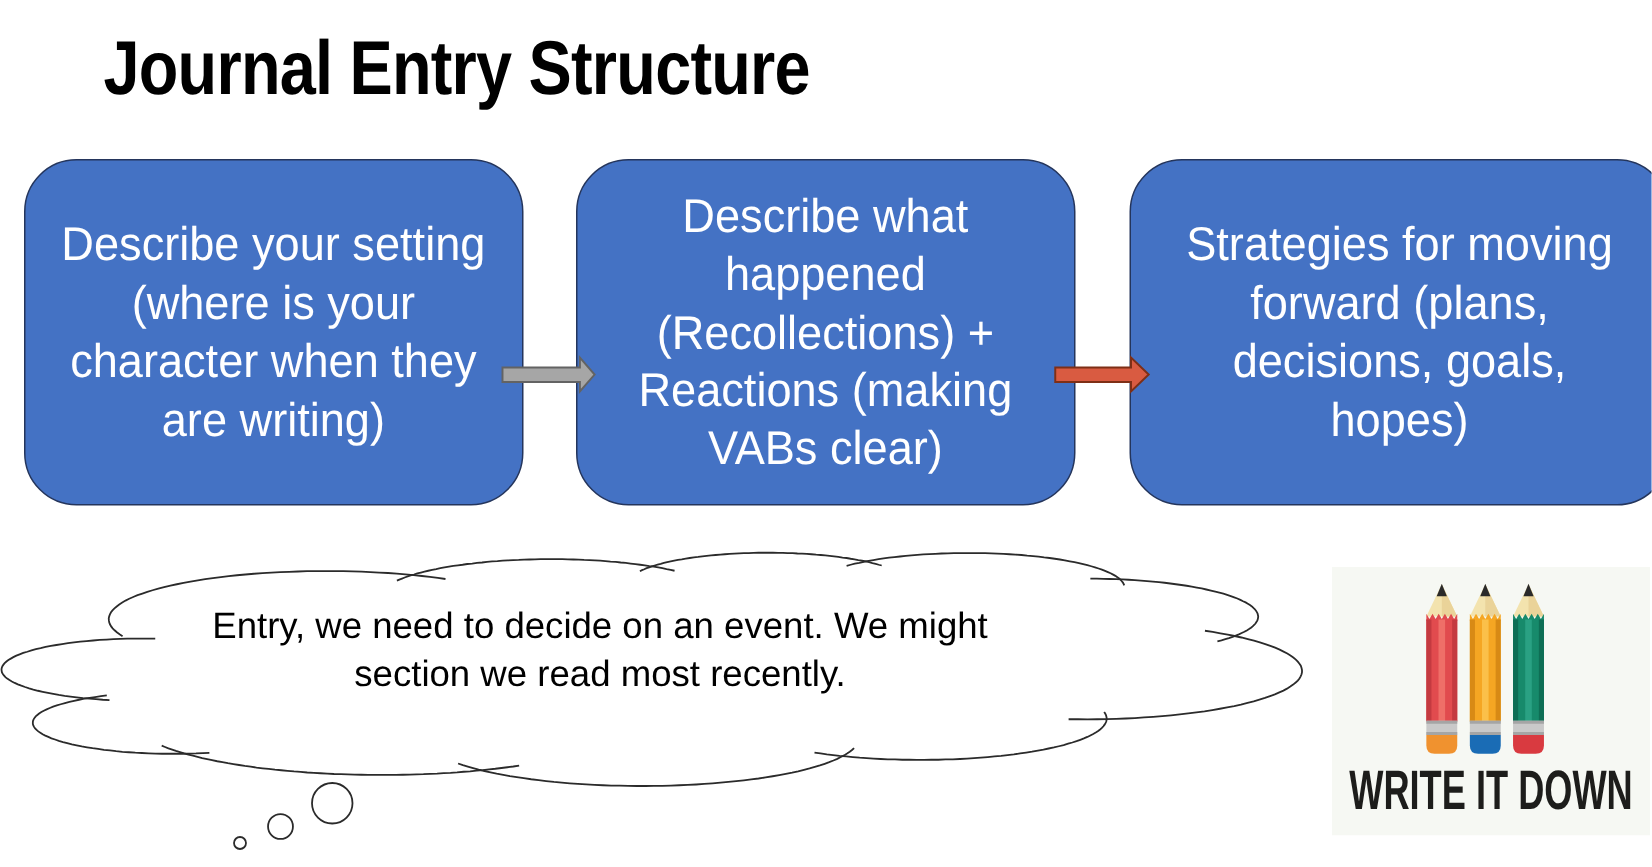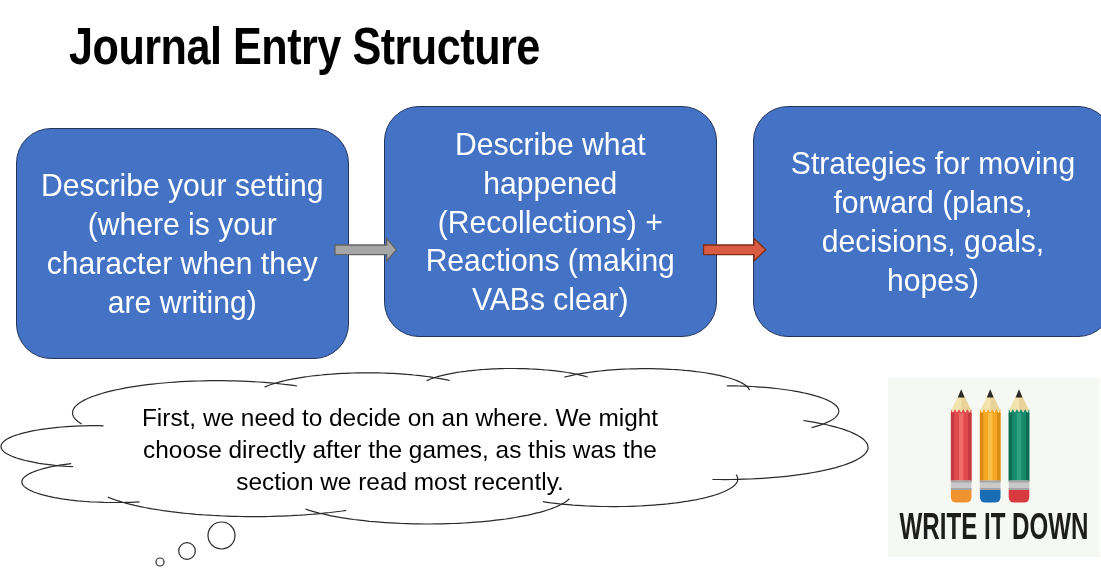--- a/index.html
+++ b/index.html
@@ -12,21 +12,21 @@
 .box .ln { display:block; height:38.7px; line-height:38.7px; font-size:30.1px;
   transform:scaleY(1.05); white-space:nowrap; position:relative; top:1.6px; }
 .cloudtxt { position:absolute; left:100px; top:0; width:600px; text-align:center; color:#000; }
 .cloudtxt .ln { display:block; height:32.3px; line-height:32.3px; font-size:24.4px;
   white-space:nowrap; }
 </style></head>
 <body>
 <div id="page">
 <div class="title">Journal Entry Structure</div>
 
-<div class="box" style="left:16px;margin-top:22px;">
+<div class="box" style="left:16px;">
  <span class="ln">Describe your setting</span>
  <span class="ln">(where is your</span>
  <span class="ln">character when they</span>
  <span class="ln">are writing)</span>
 </div>
 <div class="box" style="left:384px;text-align:right;">
  <span class="ln">Describe what</span>
  <span class="ln">happened</span>
  <span class="ln">(Recollections) +</span>
  <span class="ln">Reactions (making</span>
@@ -56,22 +56,21 @@
 <path d="M 569.4 498.7 L 568.0 500.0 L 566.5 501.2 L 564.7 502.4 L 562.7 503.6 L 560.5 504.7 L 558.2 505.9 L 555.6 507.0 L 552.8 508.1 L 549.8 509.2 L 546.6 510.3 L 543.2 511.3 L 539.7 512.3 L 536.0 513.2 L 532.1 514.2 L 528.1 515.1 L 523.9 515.9 L 519.5 516.7 L 515.1 517.5 L 510.4 518.3 L 505.7 519.0 L 500.8 519.6 L 495.9 520.2 L 490.8 520.8 L 485.6 521.3 L 480.3 521.8 L 475.0 522.2 L 469.5 522.6 L 464.1 523.0 L 458.5 523.3 L 452.9 523.5 L 447.3 523.7 L 441.6 523.9 L 435.9 523.9 L 430.3 524.0 L 424.6 524.0 L 418.9 523.9 L 413.2 523.8 L 407.5 523.7 L 401.9 523.5 L 396.3 523.2 L 390.8 522.9 L 385.3 522.6 L 379.9 522.2 L 374.5 521.7 L 369.3 521.3 L 364.1 520.7 L 359.1 520.1 L 354.1 519.5 L 349.2 518.8 L 344.5 518.1 L 339.9 517.4 L 335.5 516.6 L 331.1 515.8 L 327.0 514.9 L 323.0 514.0 L 319.1 513.1 L 315.4 512.1 L 311.9 511.1 L 308.6 510.1 L 305.4 509.0" fill="none" stroke="#2b2b2b" stroke-width="1.2"></path>
 <path d="M 346.1 510.4 L 342.2 511.0 L 338.3 511.5 L 334.3 512.0 L 330.2 512.5 L 326.1 512.9 L 321.9 513.4 L 317.7 513.8 L 313.4 514.2 L 309.1 514.5 L 304.7 514.9 L 300.3 515.2 L 295.8 515.4 L 291.4 515.7 L 286.8 515.9 L 282.3 516.1 L 277.8 516.2 L 273.2 516.4 L 268.6 516.5 L 264.0 516.6 L 259.4 516.6 L 254.8 516.6 L 250.2 516.6 L 245.5 516.6 L 240.9 516.5 L 236.3 516.4 L 231.8 516.3 L 227.2 516.1 L 222.7 516.0 L 218.1 515.7 L 213.7 515.5 L 209.2 515.2 L 204.8 515.0 L 200.4 514.6 L 196.0 514.3 L 191.7 513.9 L 187.5 513.5 L 183.3 513.1 L 179.1 512.6 L 175.1 512.2 L 171.0 511.7 L 167.1 511.1 L 163.2 510.6 L 159.4 510.0 L 155.6 509.4 L 151.9 508.8 L 148.3 508.1 L 144.8 507.5 L 141.4 506.8 L 138.1 506.1 L 134.8 505.4 L 131.7 504.6 L 128.6 503.8 L 125.6 503.1 L 122.8 502.3 L 120.0 501.4 L 117.3 500.6 L 114.8 499.7 L 112.3 498.9 L 110.0 498.0 L 107.8 497.1" fill="none" stroke="#2b2b2b" stroke-width="1.2"></path>
 <path d="M 139.6 501.9 L 135.2 502.1 L 130.7 502.3 L 126.2 502.4 L 121.7 502.5 L 117.2 502.5 L 112.6 502.5 L 108.1 502.5 L 103.6 502.4 L 99.1 502.2 L 94.6 502.0 L 90.2 501.8 L 85.9 501.5 L 81.6 501.2 L 77.4 500.8 L 73.3 500.3 L 69.3 499.9 L 65.4 499.3 L 61.7 498.8 L 58.0 498.2 L 54.5 497.6 L 51.1 496.9 L 47.9 496.2 L 44.8 495.4 L 42.0 494.7 L 39.2 493.9 L 36.7 493.0 L 34.3 492.2 L 32.2 491.3 L 30.2 490.4 L 28.4 489.5 L 26.9 488.5 L 25.5 487.6 L 24.4 486.6 L 23.4 485.6 L 22.7 484.6 L 22.2 483.6 L 21.9 482.6 L 21.9 481.6 L 22.0 480.6 L 22.4 479.6 L 23.0 478.6 L 23.8 477.6 L 24.9 476.7 L 26.1 475.7 L 27.6 474.7 L 29.2 473.8 L 31.1 472.9 L 33.2 472.0 L 35.4 471.1 L 37.9 470.3 L 40.5 469.5 L 43.3 468.7 L 46.3 467.9 L 49.4 467.2 L 52.7 466.5 L 56.1 465.8 L 59.7 465.2 L 63.4 464.7 L 67.3 464.1 L 71.2 463.6" fill="none" stroke="#2b2b2b" stroke-width="1.2"></path>
 <path d="M 73.0 466.7 L 68.5 466.5 L 64.0 466.1 L 59.6 465.8 L 55.3 465.4 L 51.1 464.9 L 47.0 464.4 L 43.1 463.9 L 39.2 463.3 L 35.5 462.6 L 32.0 461.9 L 28.5 461.2 L 25.3 460.5 L 22.2 459.7 L 19.4 458.9 L 16.7 458.0 L 14.2 457.1 L 11.9 456.2 L 9.8 455.3 L 7.9 454.3 L 6.3 453.4 L 4.8 452.4 L 3.6 451.4 L 2.6 450.3 L 1.9 449.3 L 1.3 448.3 L 1.1 447.2 L 1.0 446.2 L 1.2 445.1 L 1.6 444.1 L 2.3 443.1 L 3.1 442.1 L 4.3 441.0 L 5.6 440.0 L 7.2 439.1 L 8.9 438.1 L 10.9 437.1 L 13.1 436.2 L 15.5 435.3 L 18.2 434.5 L 21.0 433.6 L 23.9 432.8 L 27.1 432.1 L 30.4 431.3 L 33.9 430.6 L 37.6 430.0 L 41.4 429.4 L 45.3 428.8 L 49.3 428.3 L 53.5 427.8 L 57.7 427.4 L 62.1 427.0 L 66.5 426.6 L 71.0 426.4 L 75.6 426.1 L 80.2 425.9 L 84.8 425.8 L 89.5 425.7 L 94.2 425.7 L 98.8 425.7 L 103.5 425.8" fill="none" stroke="#2b2b2b" stroke-width="1.2"></path>
 <circle cx="221.5" cy="535.5" r="13.5" fill="#fff" stroke="#2b2b2b" stroke-width="1.2"></circle>
 <circle cx="187" cy="551" r="8.3" fill="#fff" stroke="#2b2b2b" stroke-width="1.2"></circle>
 <circle cx="160" cy="562" r="4" fill="#fff" stroke="#2b2b2b" stroke-width="1.2"></circle>
 </svg>
 
 <div class="cloudtxt" style="top:401.7px;">
- <span class="ln">First, we need to decide on an where. We might</span>
- <span class="ln">choose directly after the games, as this was the</span>
+ <span class="ln">Entry, we need to decide on an event. We might</span>
  <span class="ln">section we read most recently.</span>
 </div>
 
 <svg width="212" height="179" viewBox="0 0 212 179" style="position:absolute;left:888px;top:378px">
 <rect x="0" y="0" width="212" height="179" fill="#f6f8f3"></rect>
 <g>
  <path d="M 62.900000000000006 33 L 73.2 11.5 L 83.5 33 Z" fill="#f3e3ae"></path>
  <path d="M 73.2 11.5 L 83.5 33 L 73.2 33 Z" fill="#ead399"></path>
  <path d="M 69.8 19.5 L 73.2 11.2 L 76.60000000000001 19.5 Z" fill="#2a2a2a"></path>
  <path d="M 62.900000000000006 31.2 l 2.06 3.4 l 2.06 -3.4 l 2.06 3.4 l 2.06 -3.4 l 2.06 3.4 l 2.06 -3.4 l 2.06 3.4 l 2.06 -3.4 l 2.06 3.4 l 2.06 -3.4 V 36 H 62.900000000000006 Z" fill="#e14b4e"></path>

